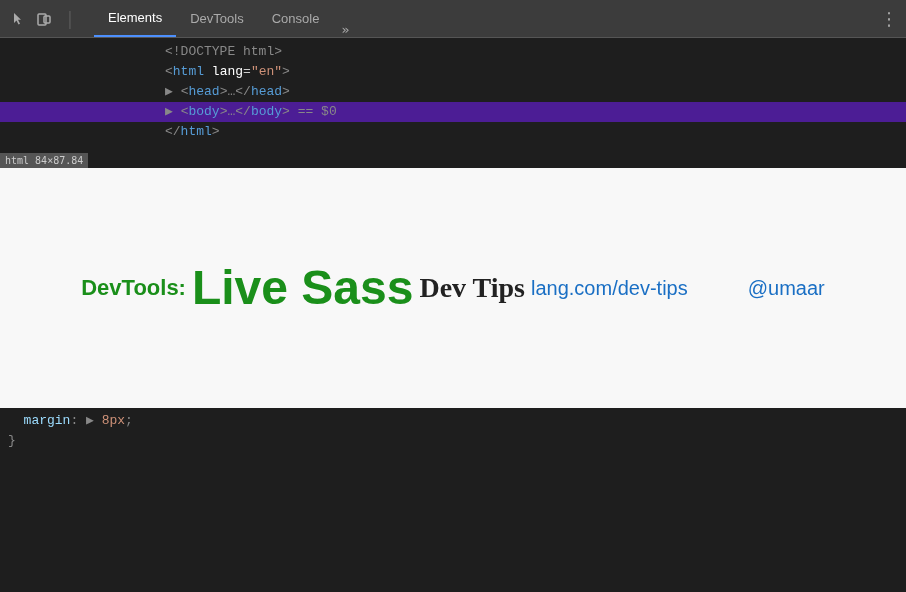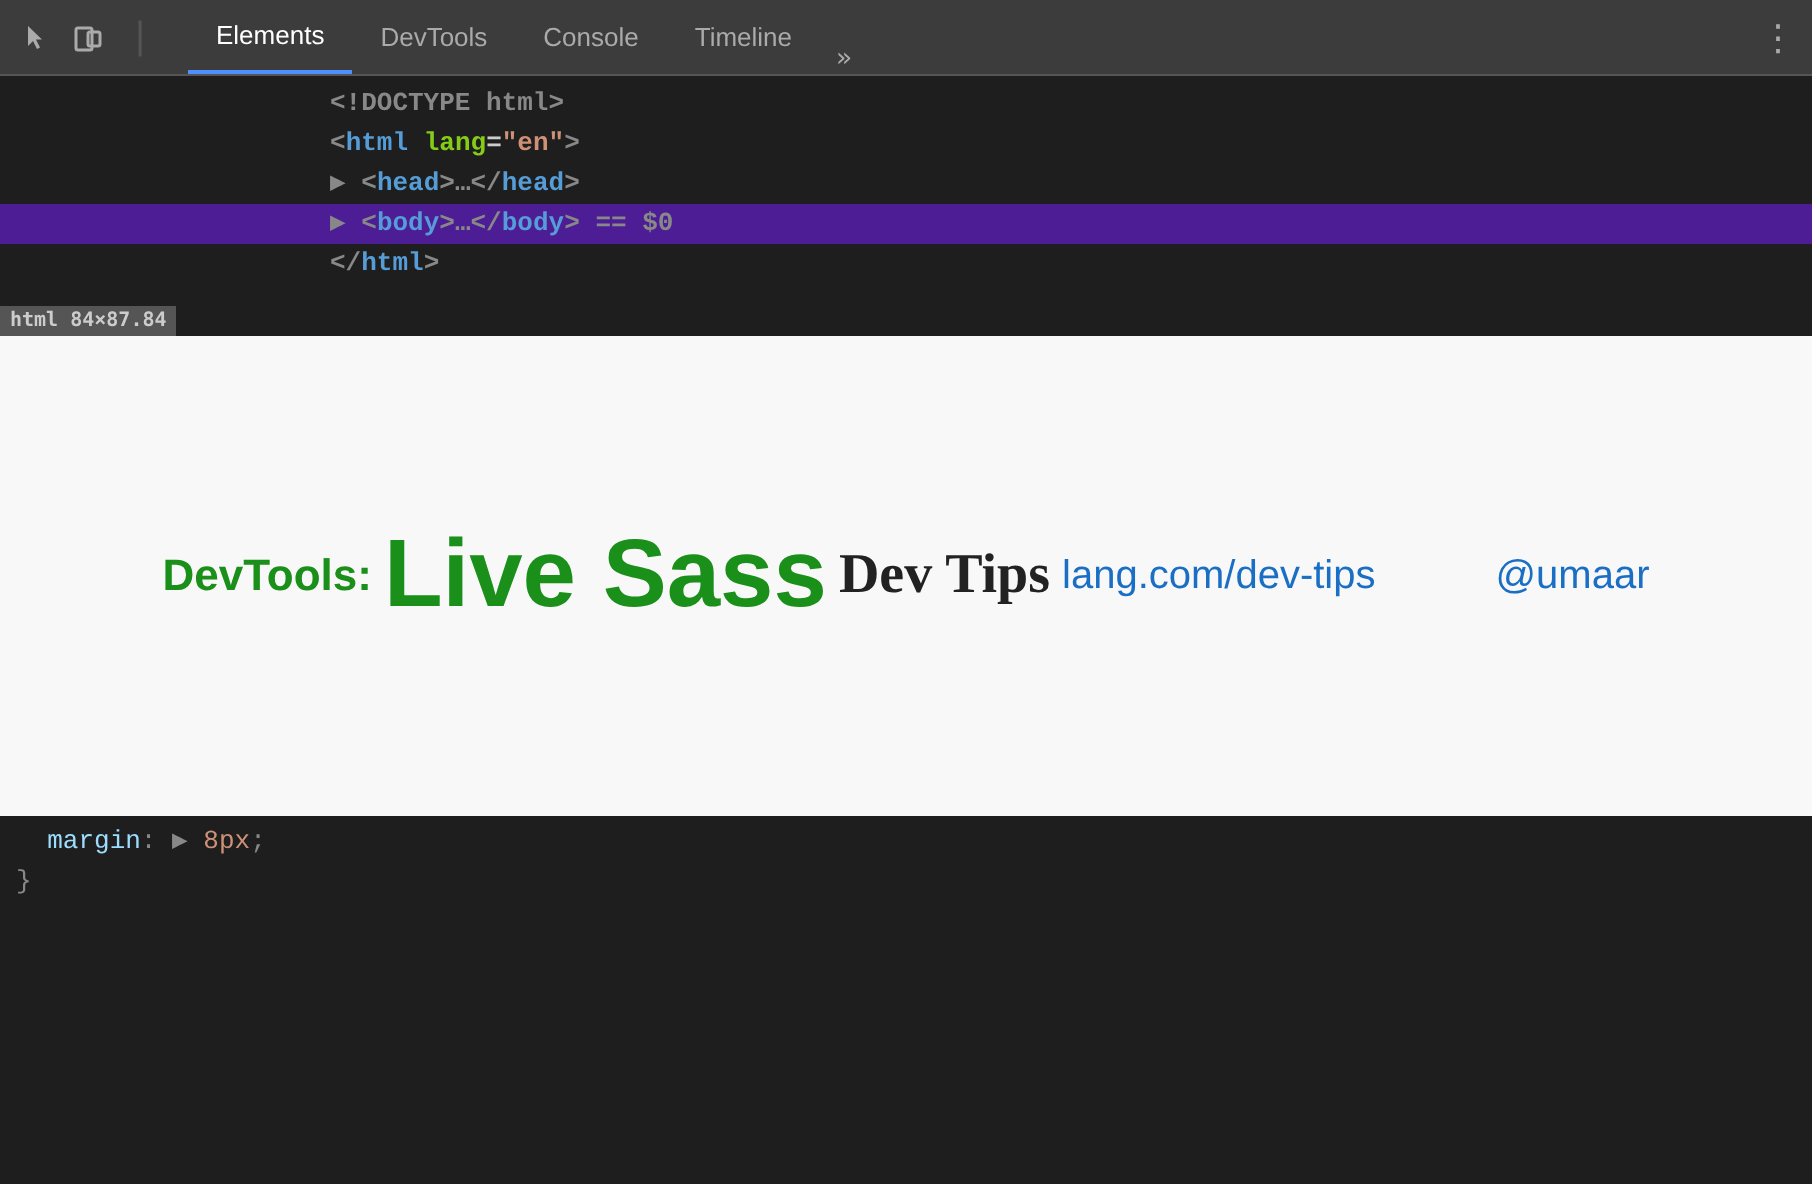--- a/index.html
+++ b/index.html
@@ -81,21 +81,20 @@
     }
 
     
     .dom-area {
       background: #1e1e1e;
       height: 130px;
       display: flex;
       flex-direction: column;
       padding: 4px 0;
       position: relative;
-      font-weight: bold;
     }
 
     .dom-line {
       font-size: 13px;
       line-height: 20px;
       padding: 0 12px 0 8px;
       white-space: nowrap;
       color: #ccc;
       font-family: 'Courier New', monospace;
     }
@@ -238,43 +237,40 @@
   <div class="devtools-tabs">
     <div class="devtools-tab active">
       <span>Elements</span>
     </div>
     <div class="devtools-tab">
       <span>DevTools</span>
     </div>
     <div class="devtools-tab">
       <span>Console</span>
     </div>
-    <div class="devtools-tab">
-      <span>Timeline</span>
-    </div>
     <div class="devtools-more">
       <span>»</span>
     </div>
   </div>
 
   <div class="devtools-kebab">
     <span>⋮</span>
   </div>
 </div>
 
 <div class="thumbnail">
   <span class="thumbnail-text">HEY</span>
 </div>
 
 <div class="dom-area">
   <div class="dom-line" style="padding-left: 165px;">
     <span style="color:#888;">&lt;!DOCTYPE html&gt;</span>
   </div>
   <div class="dom-line" style="padding-left: 165px;">
-    <span style="color:#888;">&lt;</span><span style="color:#569cd6;">html</span> <span style="color:#84cc16;">lang</span>=<span style="color:#ce9178;">"en"</span><span style="color:#888;">&gt;</span>
+    <span style="color:#888;">&lt;</span><span style="color:#569cd6;">html</span> <span style="color:#ffffff;">lang</span>=<span style="color:#ce9178;">"en"</span><span style="color:#888;">&gt;</span>
   </div>
   <div class="dom-line" style="padding-left: 165px;">
     <span style="color:#888;">▶ &lt;</span><span style="color:#569cd6;">head</span><span style="color:#888;">&gt;…&lt;/</span><span style="color:#569cd6;">head</span><span style="color:#888;">&gt;</span>
   </div>
   <div class="dom-line selected" style="padding-left: 165px;">
     <span style="color:#888;">▶ &lt;</span><span style="color:#569cd6;">body</span><span style="color:#888;">&gt;…&lt;/</span><span style="color:#569cd6;">body</span><span style="color:#888;">&gt;</span>&nbsp;<span style="color:#888;">== $0</span>
   </div>
   <div class="dom-line" style="padding-left: 165px;">
     <span style="color:#888;">&lt;/</span><span style="color:#569cd6;">html</span><span style="color:#888;">&gt;</span>
   </div>

